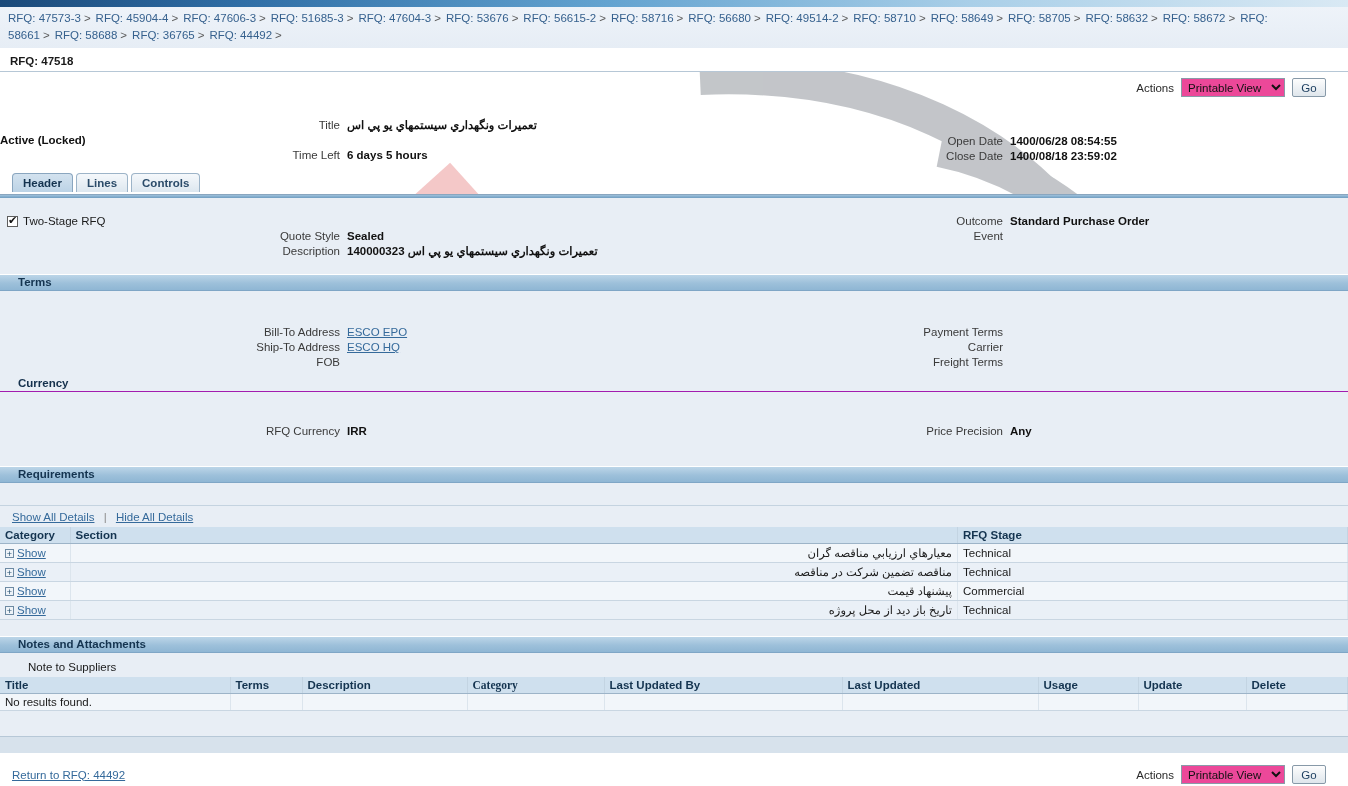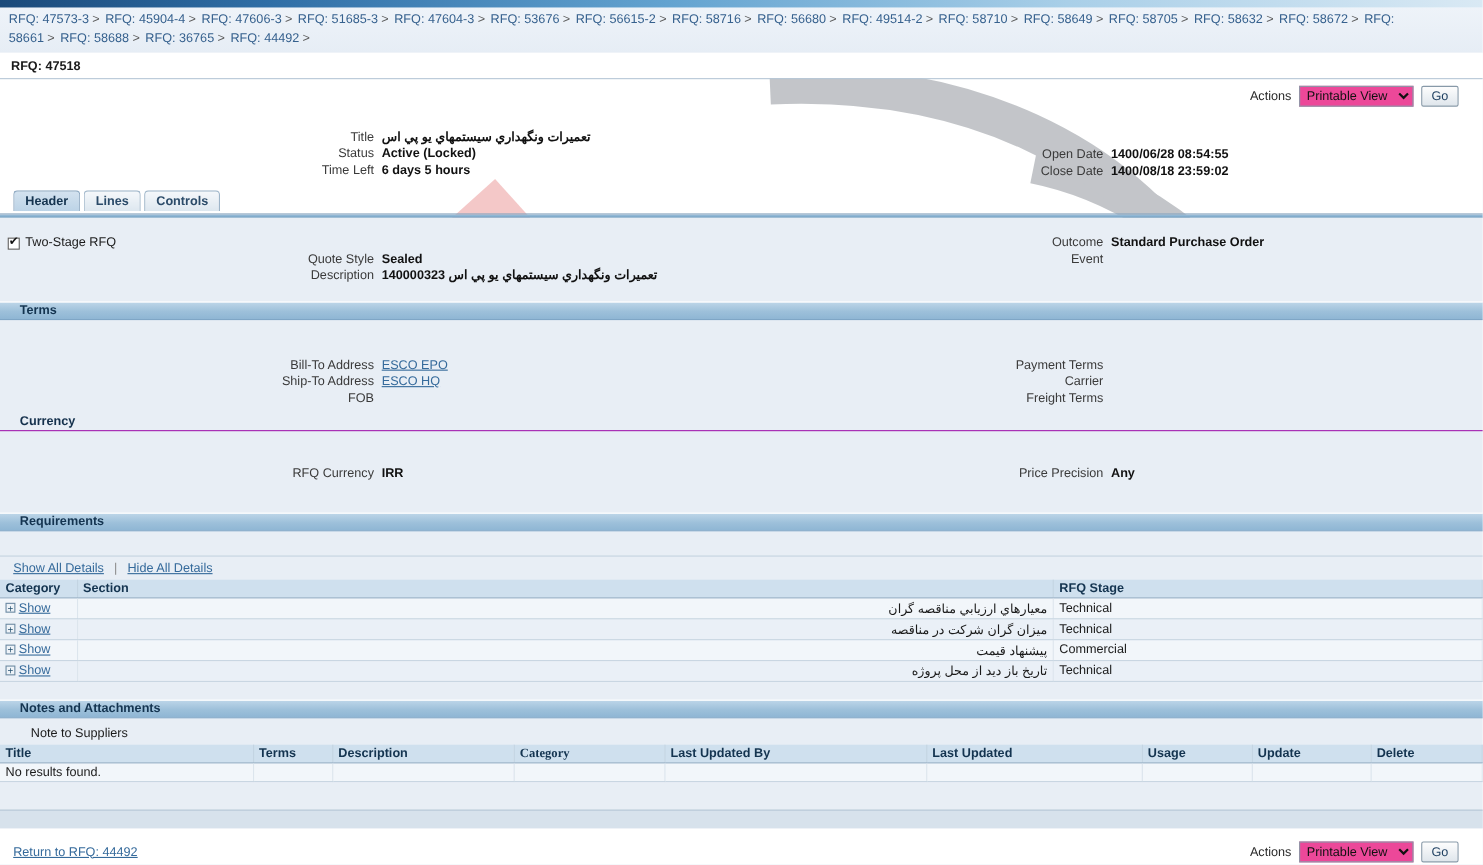--- a/index.html
+++ b/index.html
@@ -264,21 +264,20 @@
     <button class="go-btn">Go</button>
   </div>
 
   <div class="summary">
     <div class="sum-left" style="top:20px;">
       <div class="kv">
         <div class="k">Title</div>
         <div class="v rtl">تعميرات ونگهداري سيستمهاي يو پي اس</div>
       </div>
       <div class="kv">
-        <div class="k">Status</div>
         <div class="v">Active (Locked)</div>
       </div>
       <div class="kv">
         <div class="k">Time Left</div>
         <div class="v">6 days 5 hours</div>
       </div>
     </div>
     <div class="sum-right" style="top:36px;">
       <div class="kv">
         <div class="k">Open Date</div>
@@ -393,21 +392,21 @@
           </tr>
         </thead>
       <tbody id="req-body">
           <tr>
             <td><span class="plus">+</span><a class="lnk" href="#">Show</a></td>
             <td class="rtl-cell">معيارهاي ارزيابي مناقصه گران</td>
             <td>Technical</td>
           </tr>
           <tr>
             <td><span class="plus">+</span><a class="lnk" href="#">Show</a></td>
-            <td class="rtl-cell">ميزان گران شركت در مناقصه</td>
+            <td class="rtl-cell">مناقصه تضمين شركت در مناقصه</td>
             <td>Technical</td>
           </tr>
           <tr>
             <td><span class="plus">+</span><a class="lnk" href="#">Show</a></td>
             <td class="rtl-cell">پيشنهاد قيمت</td>
             <td>Commercial</td>
           </tr>
           <tr>
             <td><span class="plus">+</span><a class="lnk" href="#">Show</a></td>
             <td class="rtl-cell">تاريخ باز ديد از محل پروژه</td>

